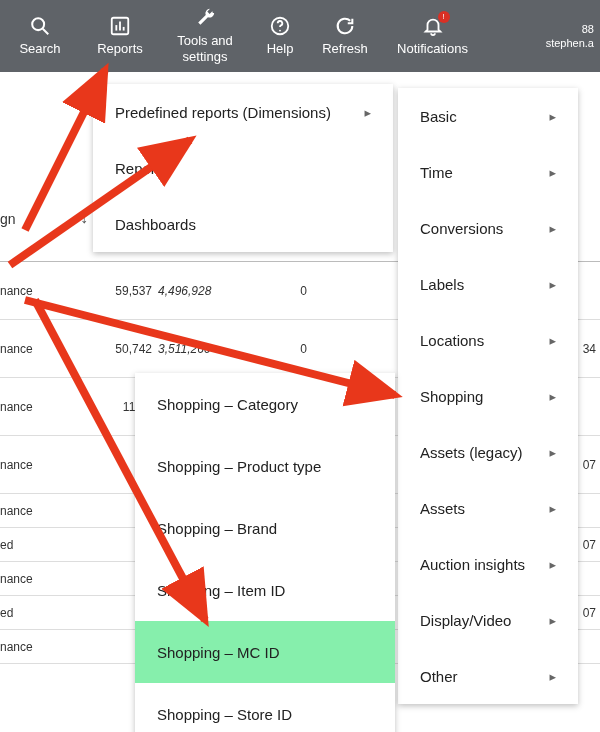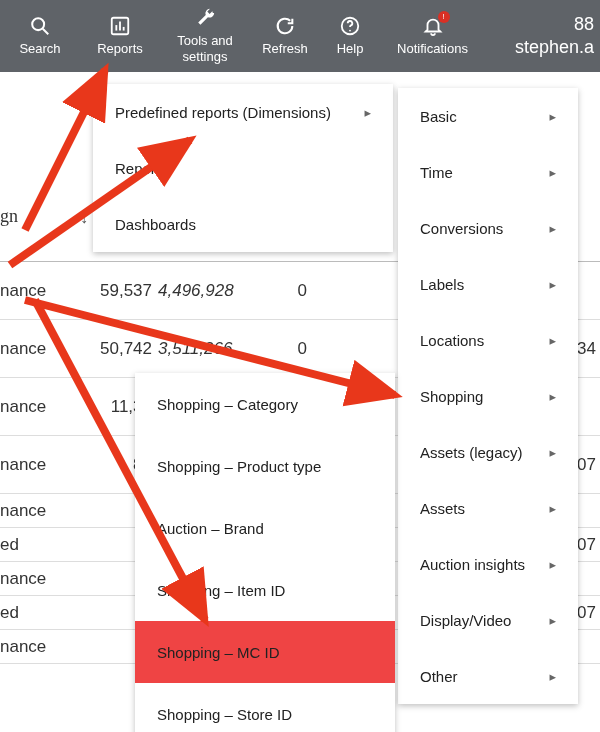--- a/index.html
+++ b/index.html
@@ -26,49 +26,49 @@
     text-align: center;
     line-height: 1.2;
   }
   .tool-item .icon { font-size: 20px; margin-bottom: 4px; display:flex; align-items:center; justify-content:center; position:relative;}
   .tool-item.search { width: 80px; text-align: right; }
   .tool-item.reports { width: 80px; }
   .tool-item.tools   { width: 90px; }
   .tool-item.refresh { width: 70px; }
   .tool-item.help    { width: 60px; }
   .tool-item.notif   { width: 105px; }
-  .account { margin-left: auto; padding: 8px 6px 8px 0; text-align: right; font-size: 18px; line-height:1.3; }
+  .account { margin-left: auto; padding: 8px 6px 8px 0; text-align: right; font-size: 11px; line-height:1.3; }
   .badge {
     position: absolute; top: -4px; right: -6px;
     width: 12px; height: 12px; background: #d93025; border-radius: 50%;
     display:flex; align-items:center; justify-content:center; font-size:8px; color:#fff;
   }
 
   
   .colhead {
     height: 190px;
     position: relative;
     border-bottom: 1px solid #bbb;
     z-index: 0;
   }
   .colhead .gn-label {
-    position: absolute; left: 0px; bottom: 34px; font-size: 18px; color: #333; font-family: Liberation Serif, serif;
+    position: absolute; left: 0px; bottom: 34px; font-size: 14px; color: #333;
   }
   .colhead .sort-icon {
     position: absolute; left: 80px; bottom: 34px; font-size: 16px; color: #555;
   }
 
   
   .rows { position: absolute; top: 262px; left: 0; right: 0; }
   .row {
     height: 58px;
     border-bottom: 1px solid #ddd;
     display: flex;
     align-items: center;
-    font-size: 17px;
+    font-size: 12px;
     color: #333;
   }
   .row.short { height: 34px; }
   .cell-label { width: 98px; padding-left: 0px; overflow:hidden; }
   .cell-a { width: 60px; text-align: right; padding-right: 6px;}
   .cell-b { width: 95px; text-align: left; padding-right: 6px; font-style: italic;}
   .cell-c { width: 60px; text-align: right; padding-right: 6px;}
   .cell-d { flex: 1; text-align: right; padding-right: 6px;}
   .cell-e { width: 30px; text-align: right; padding-right: 4px;}
 
@@ -88,21 +88,21 @@
     font-size: 15px;
     color: #222;
     cursor: pointer;
     white-space: nowrap;
   }
   .menu-item .arrow { color: #666; font-size: 13px; margin-left: 24px;}
   .menu1 { top: 84px; left: 93px; width: 300px; }
   .menu2 { top: 88px; left: 398px; width: 180px; text-align: right; }
   .menu3 { top: 373px; left: 135px; width: 260px; }
   .menu3 .menu-item { height: 62px; }
-  .menu3 .menu-item.sel { background: #ef4444; }
+  .menu3 .menu-item.sel { background: #86efac; }
 
   
   .arrow-svg { position: absolute; top:0; left:0; pointer-events:none; z-index: 50;}
 </style>
 </head>
 <body>
 
 <div class="toolbar">
   <div class="tool-item search">
     <span class="icon">
@@ -125,38 +125,38 @@
     <span>Reports</span>
   </div>
   <div class="tool-item tools">
     <span class="icon">
       <svg width="22" height="22" viewBox="0 0 24 24" fill="#fff">
           <path d="M22 6.5a5 5 0 0 1-6.8 4.7L7 19.4 4.6 17l8.2-8.2A5 5 0 0 1 17.5 2l-3 3 2.5 2.5 3-3c.3.6.5 1.3.5 2z"></path>
         </svg>
     </span>
     <span>Tools and settings</span>
   </div>
-  <div class="tool-item refresh">
-    <span class="icon">
-      <svg width="22" height="22" viewBox="0 0 24 24" fill="none" stroke="#fff" stroke-width="2.2">
-          <path d="M20 12a8 8 0 1 1-2.34-5.66"></path>
-          <polyline points="20 4 20 9 15 9"></polyline>
-        </svg>
-    </span>
-    <span>Refresh</span>
-  </div>
   <div class="tool-item help">
     <span class="icon">
       <svg width="22" height="22" viewBox="0 0 24 24" fill="none" stroke="#fff" stroke-width="2">
           <circle cx="12" cy="12" r="9"></circle>
           <path d="M9.5 9a2.5 2.5 0 1 1 3.5 2.3c-.8.4-1 1-1 1.7"></path>
           <circle cx="12" cy="17" r="1" fill="#fff" stroke="none"></circle>
         </svg>
     </span>
     <span>Help</span>
+  </div>
+  <div class="tool-item refresh">
+    <span class="icon">
+      <svg width="22" height="22" viewBox="0 0 24 24" fill="none" stroke="#fff" stroke-width="2.2">
+          <path d="M20 12a8 8 0 1 1-2.34-5.66"></path>
+          <polyline points="20 4 20 9 15 9"></polyline>
+        </svg>
+    </span>
+    <span>Refresh</span>
   </div>
   <div class="tool-item notif">
     <span class="icon">
       <svg width="22" height="22" viewBox="0 0 24 24" fill="none" stroke="#fff" stroke-width="2">
           <path d="M18 16v-5a6 6 0 1 0-12 0v5l-2 2h16z"></path>
           <path d="M10 20a2 2 0 0 0 4 0"></path>
         </svg>
       <span class="badge">!</span>
     </span>
     <span>Notifications</span>
@@ -281,21 +281,21 @@
 </div>
 
 <div class="menu menu3">
   <div class="menu-item">
       <span>Shopping – Category</span>
     </div>
   <div class="menu-item">
       <span>Shopping – Product type</span>
     </div>
   <div class="menu-item">
-      <span>Auction – Brand</span>
+      <span>Shopping – Brand</span>
     </div>
   <div class="menu-item">
       <span>Shopping – Item ID</span>
     </div>
   <div class="menu-item sel">
       <span>Shopping – MC ID</span>
     </div>
   <div class="menu-item">
       <span>Shopping – Store ID</span>
     </div>

